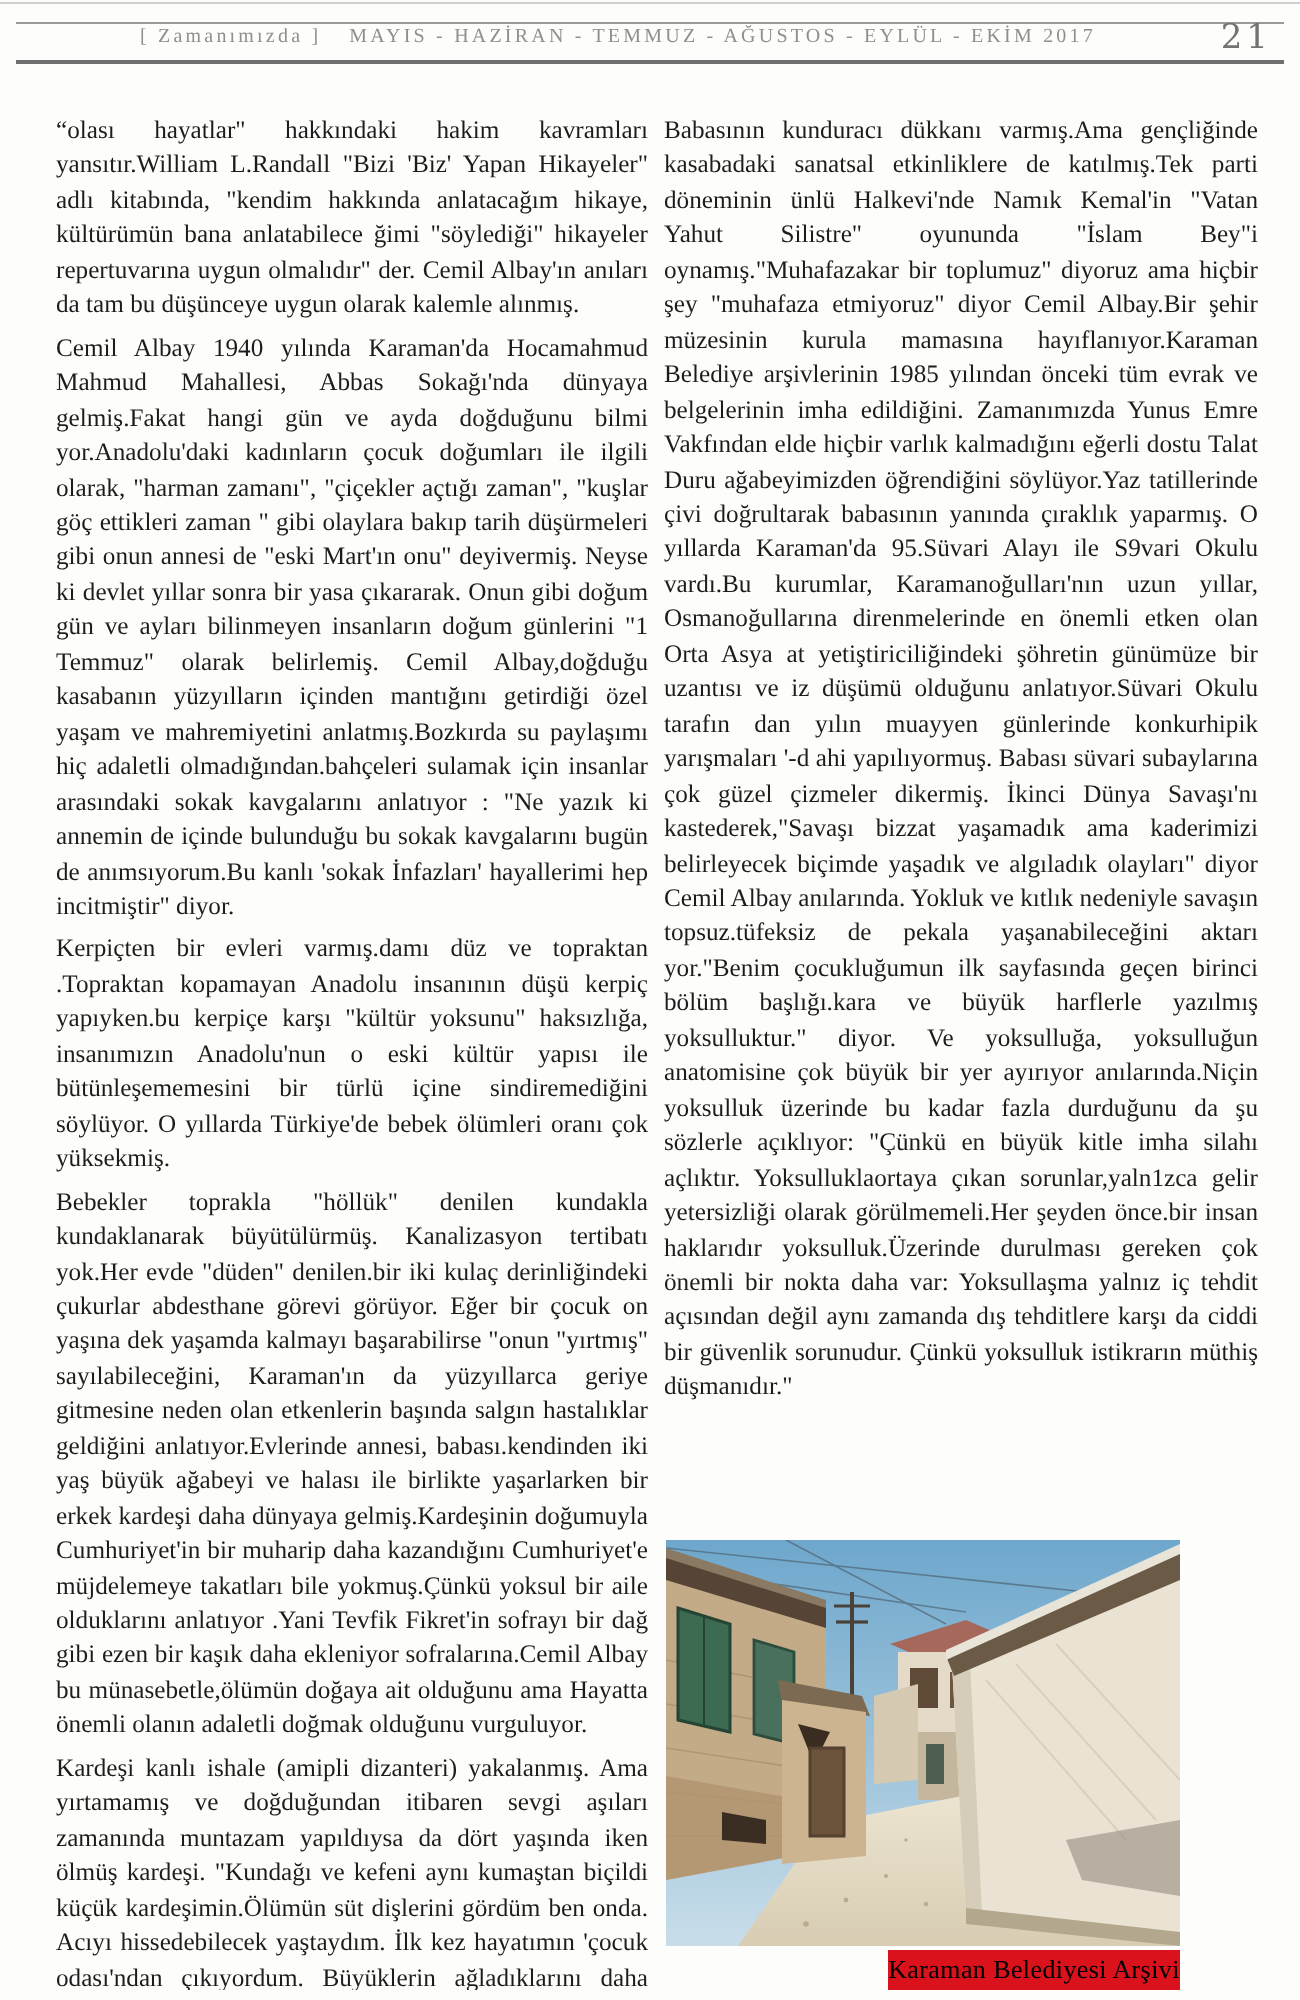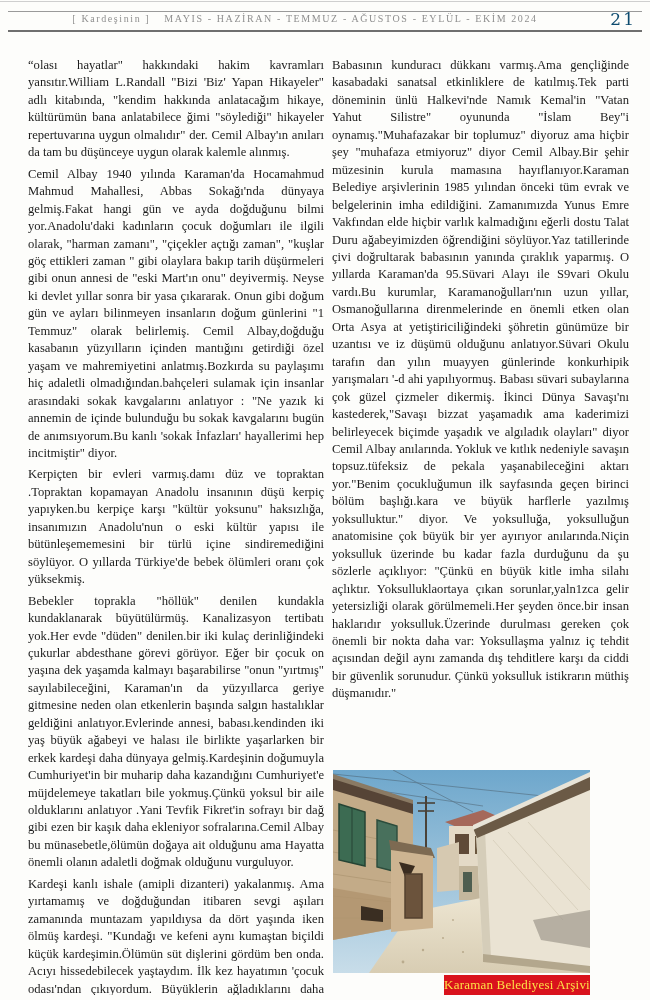--- a/index.html
+++ b/index.html
@@ -13,21 +13,21 @@
   .rule-top{position:absolute;left:8px;right:8px;top:11px;height:1px;background:#9a9a9a;}
   .rule-bottom{position:absolute;left:8px;right:8px;top:30px;height:2px;background:#6f6f6f;}
   .header-line{
     position:absolute;left:70px;top:13px;width:470px;height:16px;
     text-align:center;color:#8f8f8f;font-size:10px;letter-spacing:1.6px;
     white-space:nowrap;font-family:"Liberation Serif", serif;
   }
   .header-line .journal{margin-right:14px;}
   .page-number{
     position:absolute;right:14px;top:9px;width:40px;text-align:right;
-    font-size:17px;letter-spacing:2px;color:#0c4a6e;font-family:"DejaVu Serif", serif;
+    font-size:17px;letter-spacing:2px;color:#737373;font-family:"DejaVu Serif", serif;
   }
   
   .col{
     position:absolute;top:57px;overflow:hidden;
     color:#1c1c1c;font-size:12.6px;line-height:17.45px;
     text-align:justify;
   }
   .col p{margin:0 0 4px 0;padding:0;}
   #col-left{left:28px;width:296px;height:938px;}
   #col-right{left:332px;width:297px;height:706px;}
@@ -44,21 +44,21 @@
     font-family:"Liberation Serif", serif;
   }
 </style>
 </head>
 <body>
 
 <div class="page-edge-line"></div>
 <div class="rule-top"></div>
 <div class="rule-bottom"></div>
 <div class="header-line">
-  <span class="journal">[ Kardeşinin ]</span><span>MAYIS - HAZİRAN - TEMMUZ - AĞUSTOS - EYLÜL - EKİM 2024</span>
+  <span class="journal">[ Zamanımızda ]</span><span>MAYIS - HAZİRAN - TEMMUZ - AĞUSTOS - EYLÜL - EKİM 2017</span>
 </div>
 <div class="page-number">21</div>
 
 <div class="col" id="col-left">
   <p>“olası hayatlar" hakkındaki hakim kavramları yansıtır.William L.Randall "Bizi 'Biz' Yapan Hikayeler" adlı kitabında, "kendim hakkında anlatacağım hikaye, kültürümün bana anlatabilece ğimi "söylediği" hikayeler repertuvarına uygun olmalıdır" der. Cemil Albay'ın anıları da tam bu düşünceye uygun olarak kalemle alınmış.</p>
   <p>Cemil Albay 1940 yılında Karaman'da Hocamahmud Mahmud Mahallesi, Abbas Sokağı'nda dünyaya gelmiş.Fakat hangi gün ve ayda doğduğunu bilmi yor.Anadolu'daki kadınların çocuk doğumları ile ilgili olarak, "harman zamanı", "çiçekler açtığı zaman", "kuşlar göç ettikleri zaman " gibi olaylara bakıp tarih düşürmeleri gibi onun annesi de "eski Mart'ın onu" deyivermiş. Neyse ki devlet yıllar sonra bir yasa çıkararak. Onun gibi doğum gün ve ayları bilinmeyen insanların doğum günlerini "1 Temmuz" olarak belirlemiş. Cemil Albay,doğduğu kasabanın yüzyılların içinden mantığını getirdiği özel yaşam ve mahremiyetini anlatmış.Bozkırda su paylaşımı hiç adaletli olmadığından.bahçeleri sulamak için insanlar arasındaki sokak kavgalarını anlatıyor : "Ne yazık ki annemin de içinde bulunduğu bu sokak kavgalarını bugün de anımsıyorum.Bu kanlı 'sokak İnfazları' hayallerimi hep incitmiştir" diyor.</p>
   <p>Kerpiçten bir evleri varmış.damı düz ve topraktan .Topraktan kopamayan Anadolu insanının düşü kerpiç yapıyken.bu kerpiçe karşı "kültür yoksunu" haksızlığa, insanımızın Anadolu'nun o eski kültür yapısı ile bütünleşememesini bir türlü içine sindiremediğini söylüyor. O yıllarda Türkiye'de bebek ölümleri oranı çok   yüksekmiş.</p>
   <p>Bebekler toprakla "höllük" denilen kundakla kundaklanarak büyütülürmüş.  Kanalizasyon tertibatı yok.Her evde "düden" denilen.bir iki kulaç derinliğindeki çukurlar abdesthane görevi görüyor. Eğer bir çocuk on yaşına dek yaşamda kalmayı başarabilirse "onun "yırtmış" sayılabileceğini, Karaman'ın da yüzyıllarca geriye gitmesine neden olan etkenlerin başında salgın hastalıklar geldiğini anlatıyor.Evlerinde annesi, babası.kendinden iki yaş büyük ağabeyi ve halası ile birlikte yaşarlarken bir erkek kardeşi daha dünyaya gelmiş.Kardeşinin doğumuyla Cumhuriyet'in bir muharip daha kazandığını Cumhuriyet'e müjdelemeye takatları bile yokmuş.Çünkü yoksul bir aile olduklarını anlatıyor .Yani Tevfik Fikret'in sofrayı bir dağ gibi ezen bir kaşık daha ekleniyor sofralarına.Cemil   Albay bu münasebetle,ölümün doğaya ait olduğunu ama Hayatta önemli olanın adaletli doğmak olduğunu vurguluyor.</p>
   <p>Kardeşi kanlı ishale (amipli dizanteri) yakalanmış. Ama yırtamamış ve doğduğundan itibaren sevgi aşıları zamanında muntazam yapıldıysa da dört yaşında iken ölmüş kardeşi. "Kundağı ve kefeni aynı kumaştan biçildi küçük kardeşimin.Ölümün süt dişlerini gördüm ben onda. Acıyı hissedebilecek yaştaydım. İlk kez hayatımın 'çocuk odası'ndan çıkıyordum. Büyüklerin ağladıklarını daha önce hiç görmemiştim.Evimizden mezar kokan Arapça dualar yükseliyordu.Bir fidan kırılmıştı ama.hayat köklerini söküp</p>
 </div>
@@ -148,13 +148,13 @@
     <g fill="#b9ab8d">
       <circle cx="90" cy="180" r="1.2"></circle>
         <circle cx="110" cy="168" r="1"></circle>
       <circle cx="70" cy="192" r="1.4"></circle>
         <circle cx="130" cy="182" r="1.1"></circle>
       <circle cx="120" cy="150" r="0.9"></circle>
     </g>
   </svg>
 </div>
 
-<div class="photo-caption" style="background: rgb(217, 18, 28); color: #fde047;">Karaman Belediyesi Arşivi</div>
+<div class="photo-caption" style="background: rgb(217, 18, 28); color: #000000;">Karaman Belediyesi Arşivi</div>
 
 </body></html>

